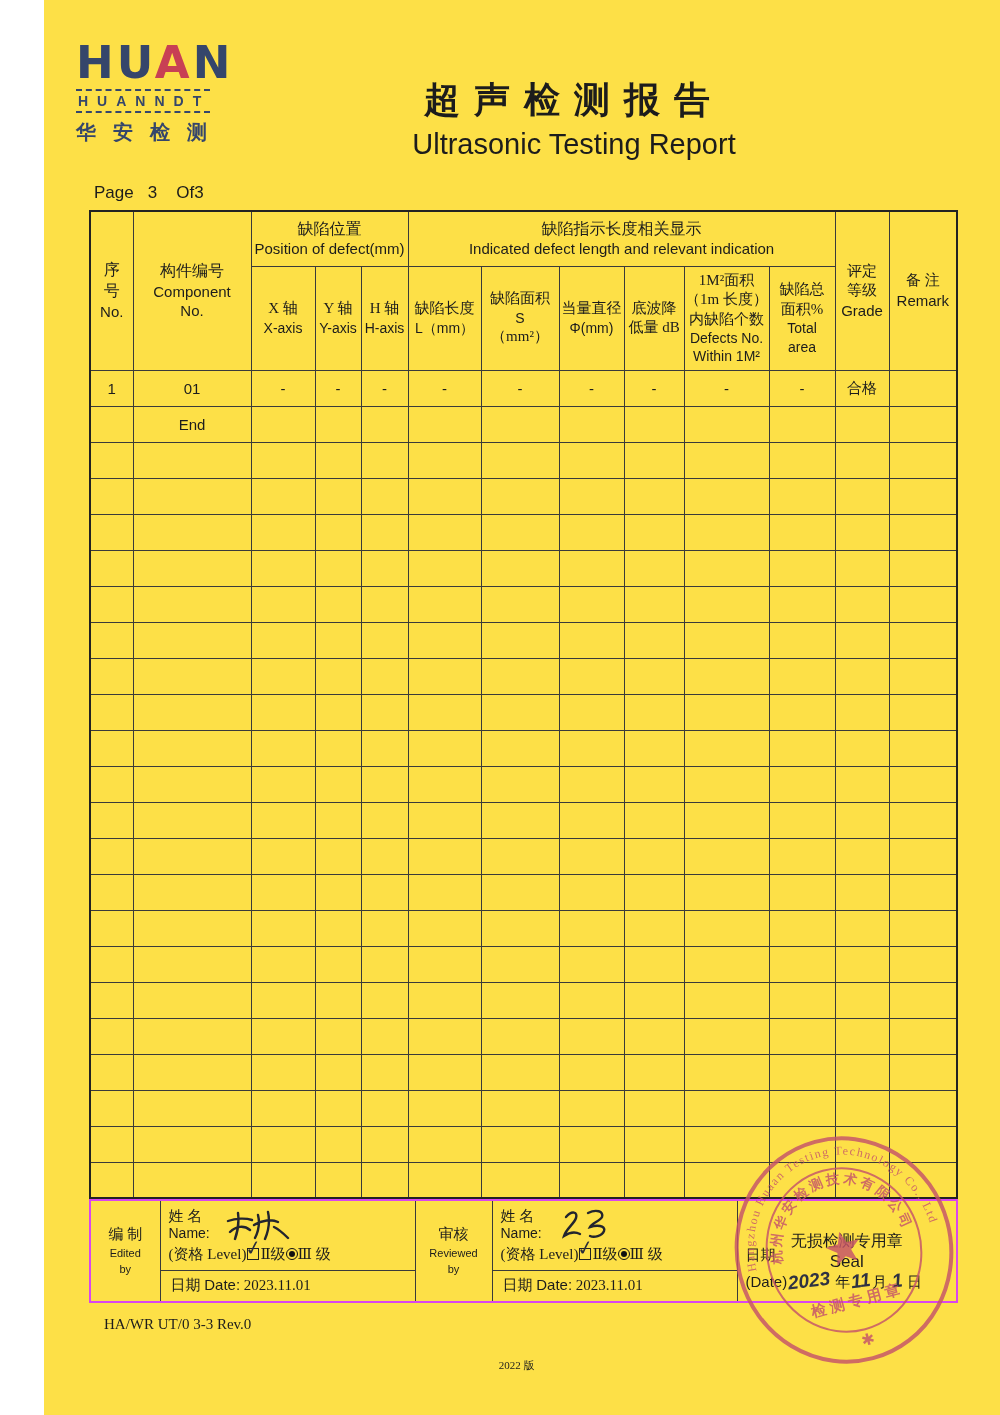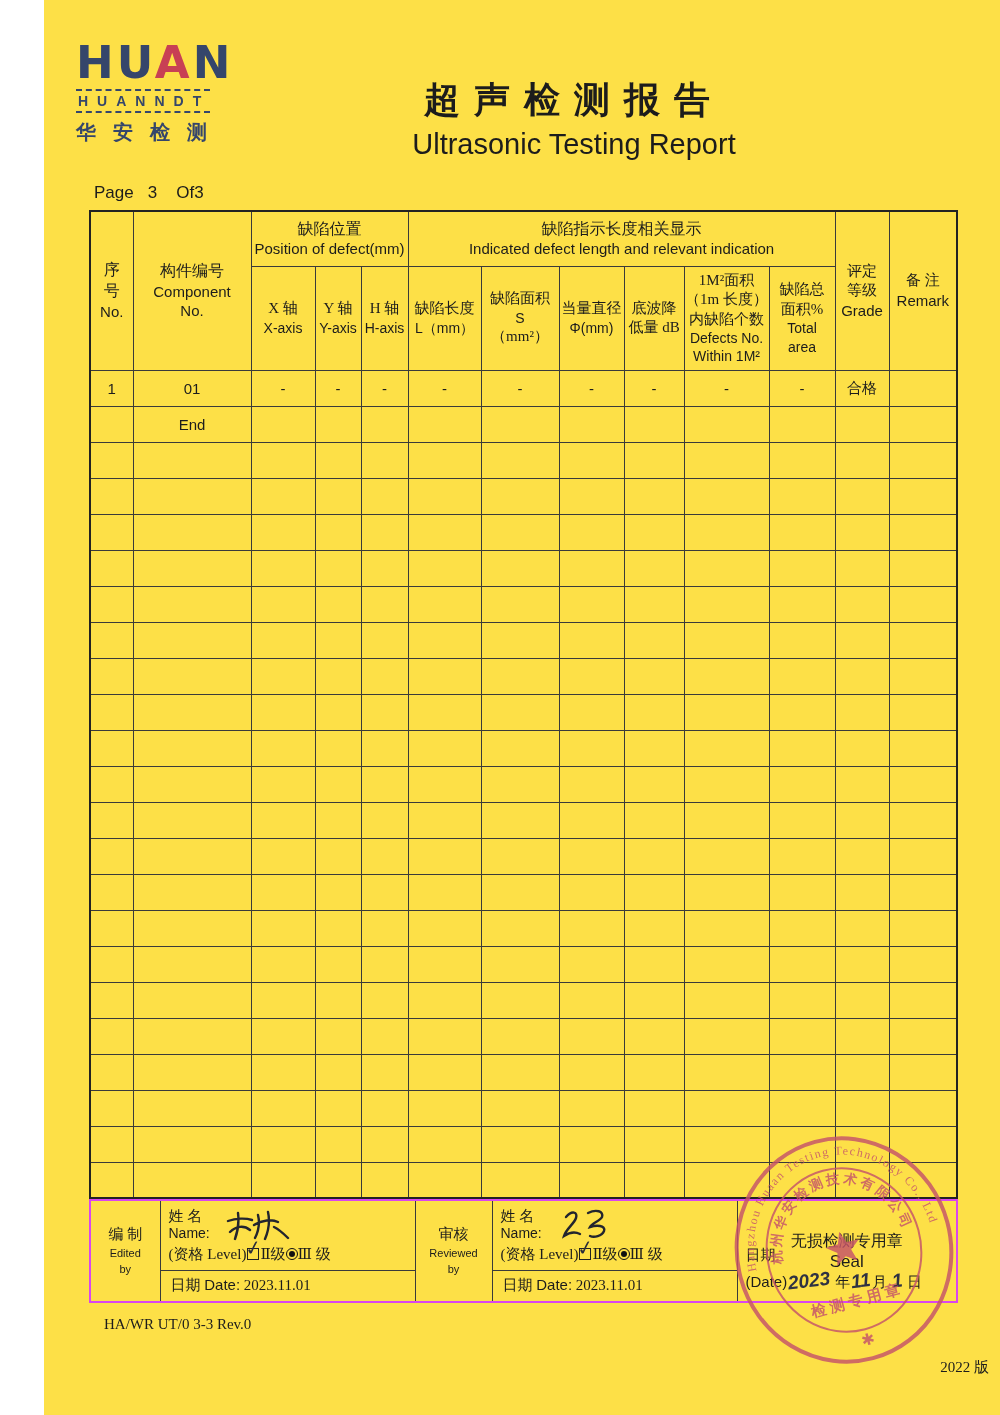--- a/index.html
+++ b/index.html
@@ -62,21 +62,21 @@
   .seal-title{text-align:center;line-height:1.3;margin-top:2px;}
   .seal-title .en{font-size:17px;}
   .seal-date{position:absolute;left:8px;bottom:6px;font-size:15px;line-height:1.5;}
   .seal-date .en{font-size:15px;}
   .hand{display:inline-block;font-family:var(--en);font-style:italic;font-weight:bold;
         font-size:19px;color:#2f3242;transform:rotate(-7deg);margin:0 1px;}
   
   .stamp{position:absolute;left:683px;top:1128px;opacity:.82;pointer-events:none;}
   
   .formcode{position:absolute;left:60px;top:1316px;font-size:15px;}
-  .edition{position:absolute;left:0;right:55px;top:1358px;text-align:right;font-size:15px;}
+  .edition{position:absolute;left:0;right:55px;top:1358px;text-align:center;font-size:11px;}
   .scan-mark{position:absolute;right:0px;top:204px;width:10px;height:26px;background:
      repeating-linear-gradient(#55504a 0 5px,transparent 5px 11px);opacity:.55;}
 </style>
 </head>
 <body>
 
 <div class="page">
 
   <div class="logo">
     <div class="brand"><span>HU</span><span class="red">A</span><span>N</span></div>

